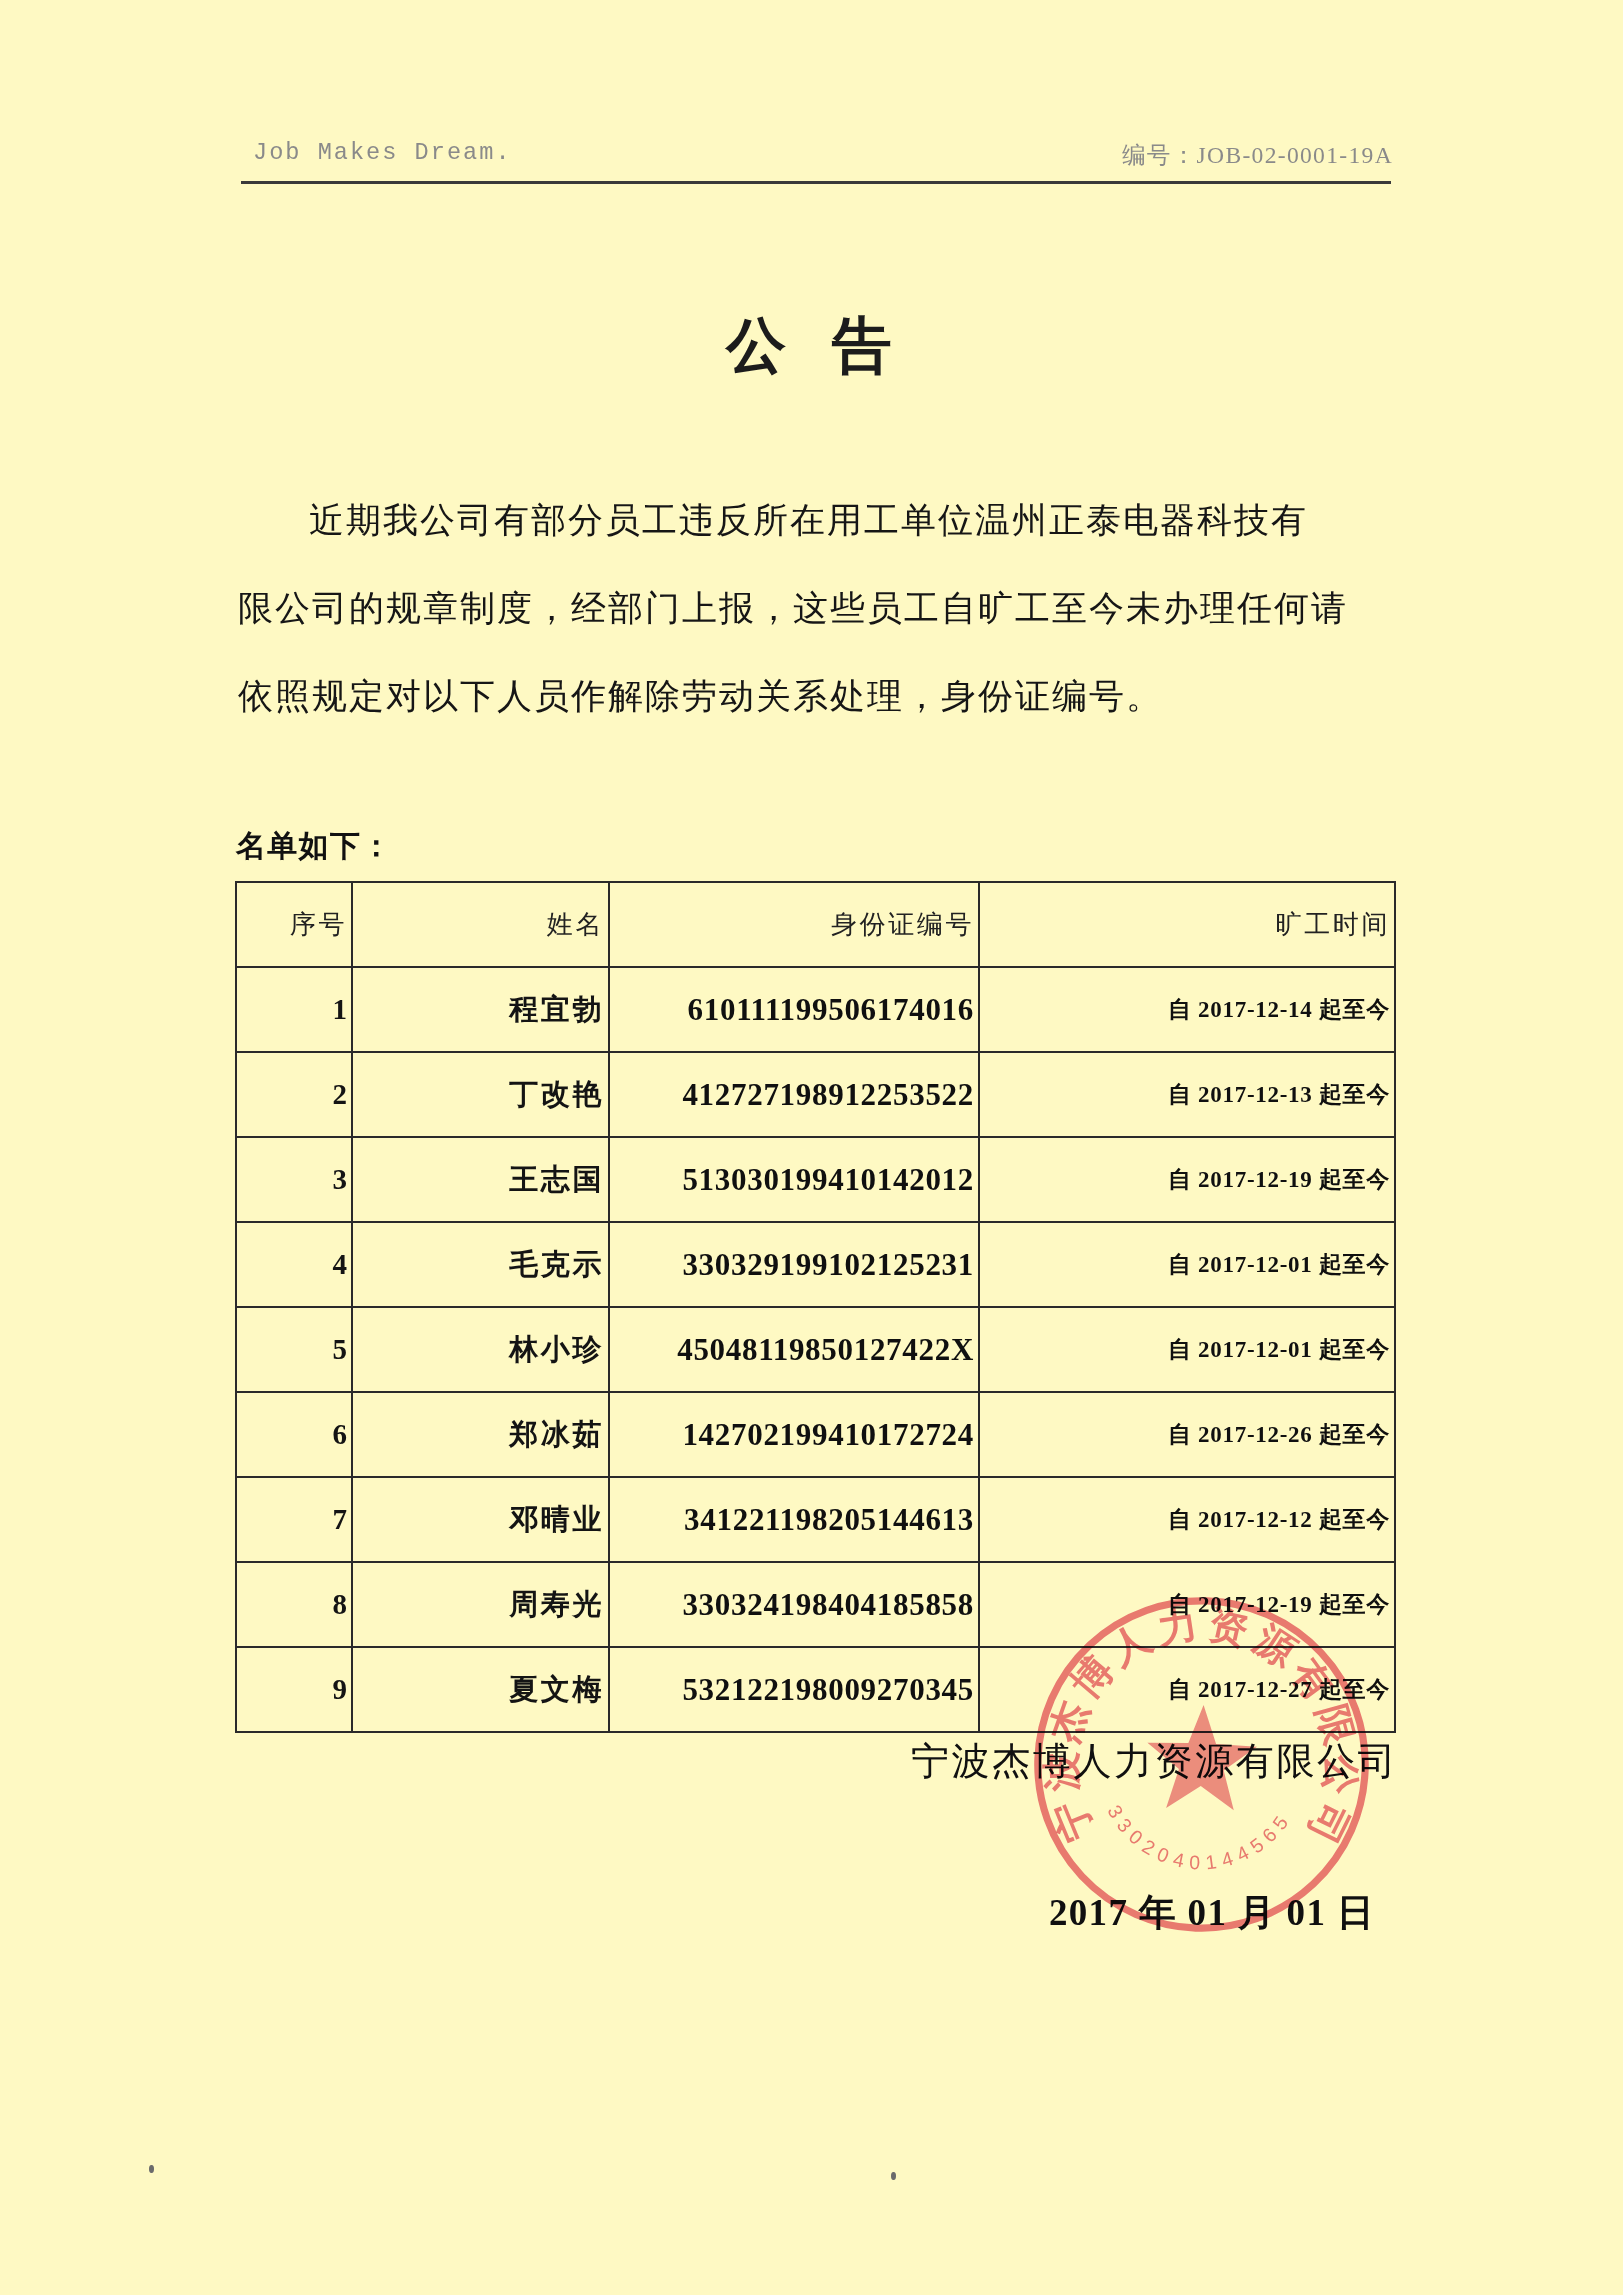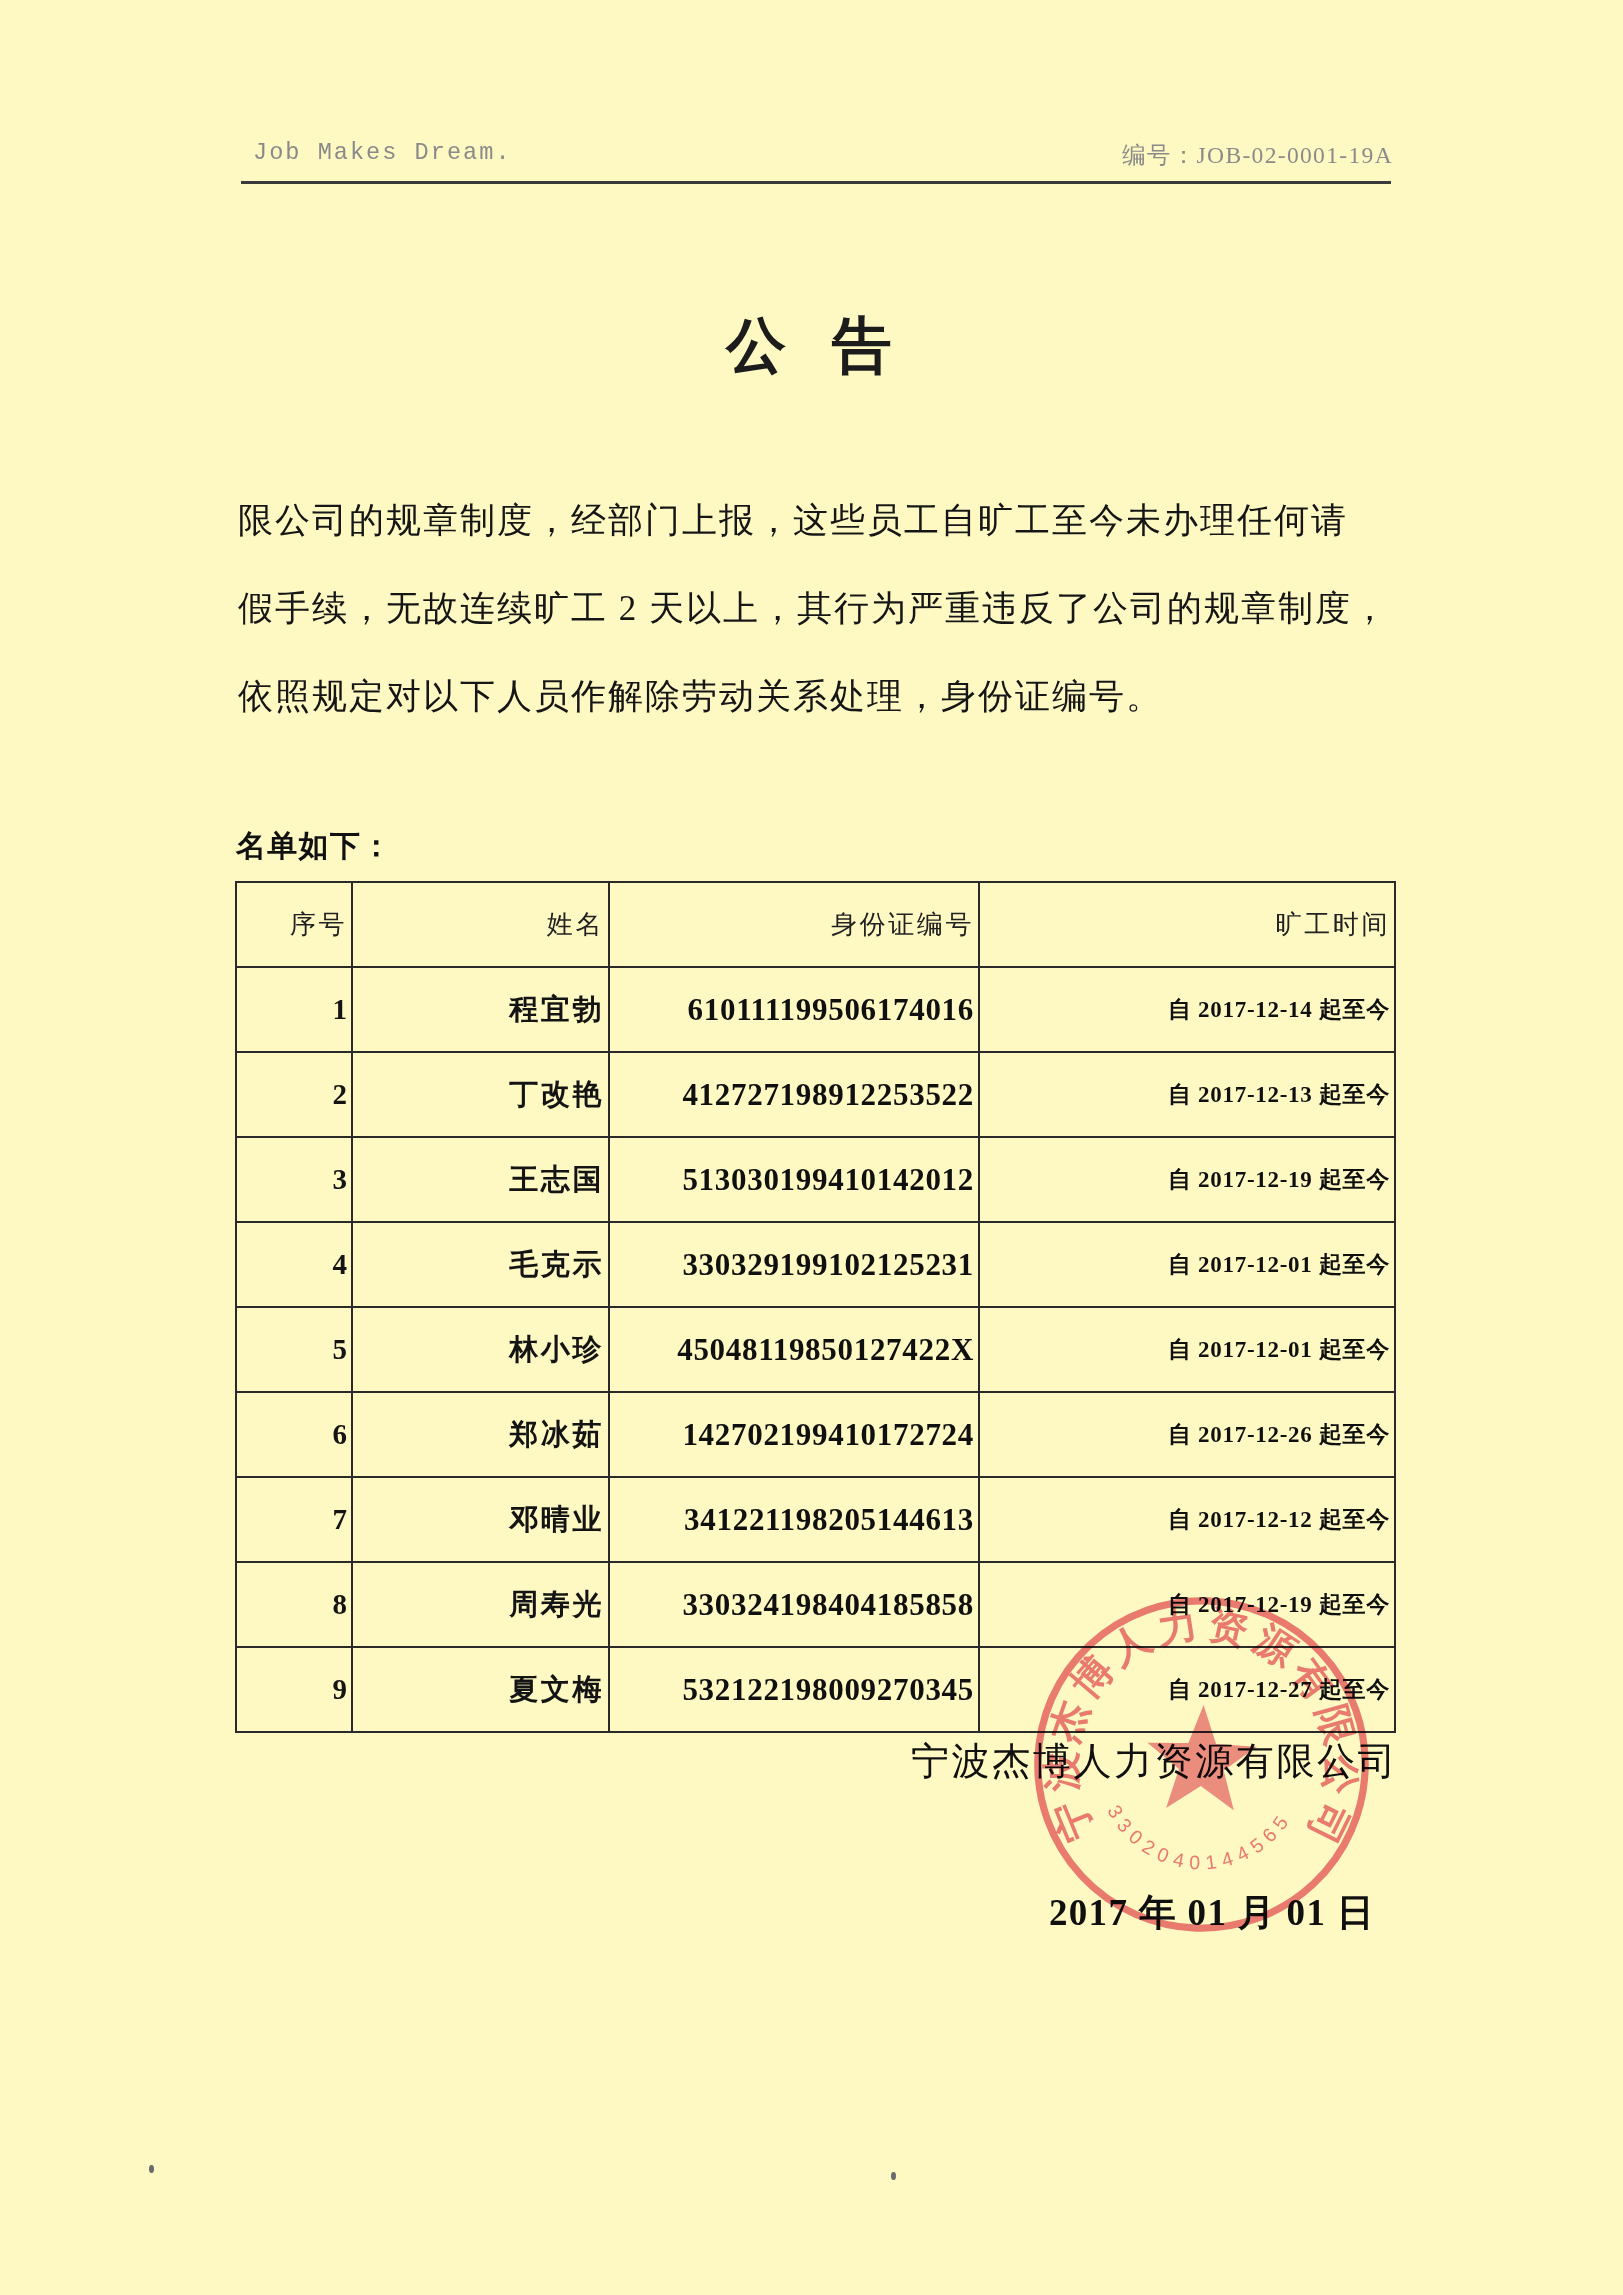--- a/index.html
+++ b/index.html
@@ -94,22 +94,22 @@
 
 <div class="page">
 
   <div class="hdr-left">Job Makes Dream.</div>
   <div class="hdr-right">编号：JOB-02-0001-19A</div>
   <div class="hdr-rule"></div>
 
   <div class="doc-title">公  告</div>
 
   <div class="body-text">
+    <div class="body-line indent">近期我公司有部分员工违反所在用工单位温州正泰电器科技有</div>
     <div class="body-line">限公司的规章制度，经部门上报，这些员工自旷工至今未办理任何请</div>
-    <div class="body-line">假手续，无故连续旷工 2 天以上，其行为严重违反了公司的规章制度，</div>
     <div class="body-line">依照规定对以下人员作解除劳动关系处理，身份证编号。</div>
   </div>
   <div class="list-label">名单如下：</div>
 
   <table class="roster">
     <colgroup>
       <col style="width:116px">
         <col style="width:257px">
         <col style="width:370px">
         <col style="width:416px">

